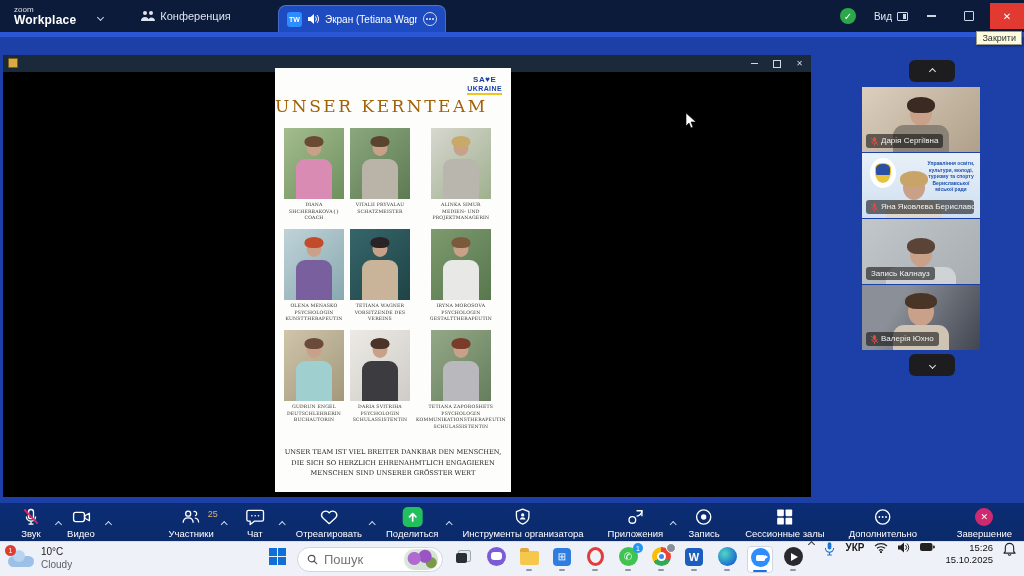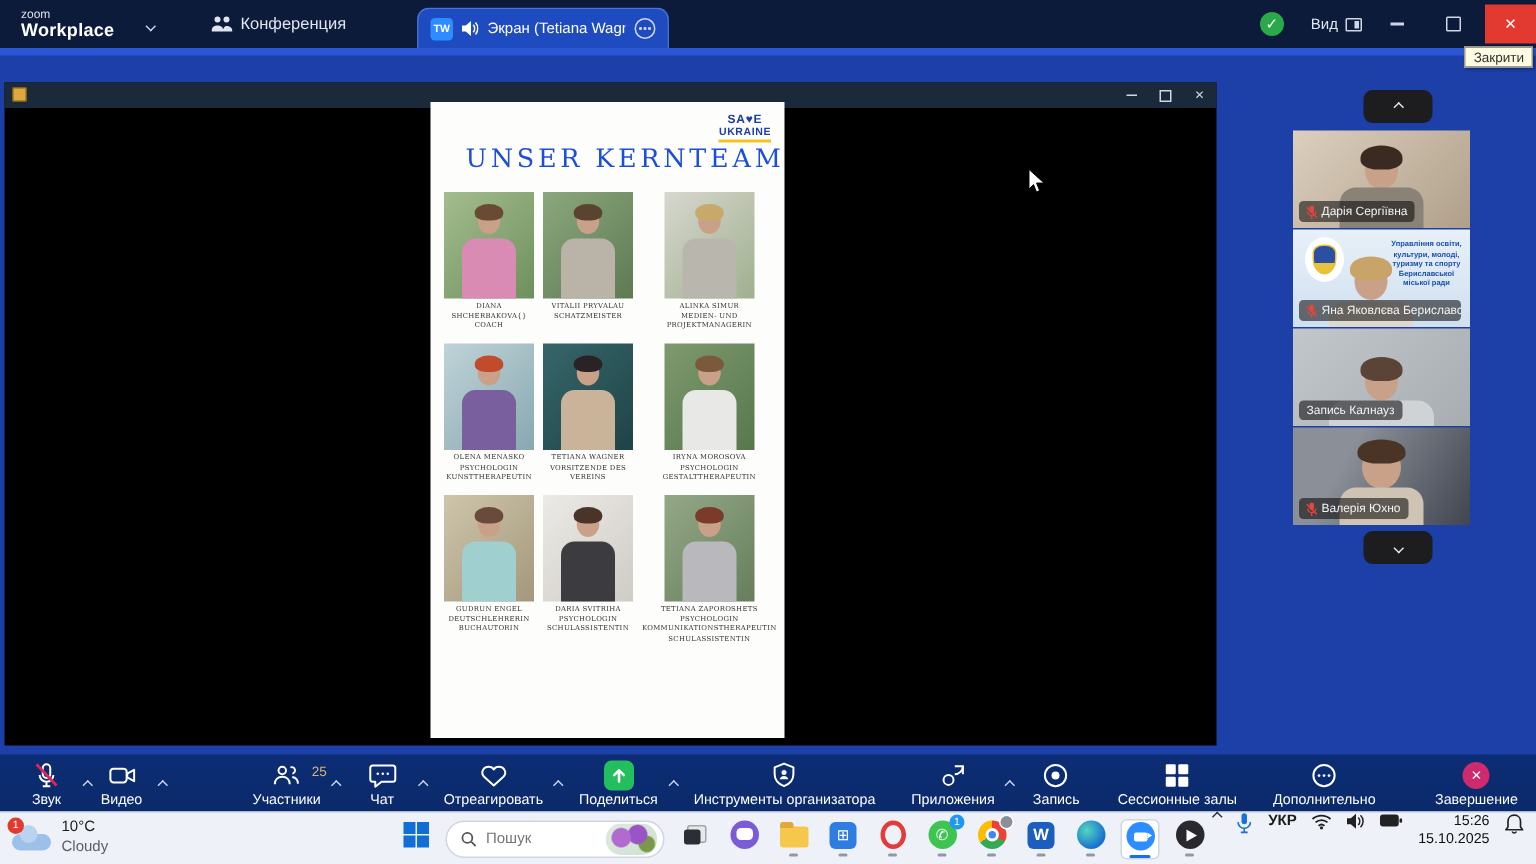--- a/index.html
+++ b/index.html
@@ -39,22 +39,22 @@
   .share-region { position:absolute; left:3px; top:55px; width:808px; height:442px; background:#000; }
   .doc-titlebar { position:absolute; top:0; left:0; right:0; height:17px; background:#1a2a3a; }
   .doc-icon { position:absolute; left:5px; top:3px; width:10px; height:10px; background:#dcaa3e; border:1px solid #7c5f1d; border-radius:1px; }
   .doc-ctrls { position:absolute; right:8px; top:0; height:17px; display:flex; align-items:center; gap:15px; color:#cfd8e3; font-size:9px; }
   .doc-ctrls .m::before { content:""; display:block; width:7px; height:1.2px; background:#cfd8e3; }
   .doc-ctrls .r::before { content:""; display:block; width:6px; height:6px; border:1px solid #cfd8e3; }
   .doc-ctrls .x { font-size:8px; }
   .cursor { position:absolute; left:683px; top:58px; z-index:40; }
 
   
-  .slide { position:absolute; left:284px; top:13px; width:236px; height:424px; background:#fdfdfb; font-family:"DejaVu Serif", serif; }
-  .slide-title { position:absolute; top:28px; width:100%; text-align:right; font-size:17px; letter-spacing:2.5px; color:#1d4ed8; }
+  .slide { position:absolute; left:272px; top:13px; width:236px; height:424px; background:#fdfdfb; font-family:"DejaVu Serif", serif; }
+  .slide-title { position:absolute; top:28px; width:100%; text-align:left; font-size:17px; letter-spacing:2.5px; color:#a16207; }
   .slide-logo { position:absolute; top:8px; right:9px; text-align:center; color:#1b3fa3; font-weight:bold; font-family:"Liberation Sans", sans-serif; line-height:1.1; }
   .slide-logo .l1 { font-size:8px; letter-spacing:.5px; }
   .slide-logo .l2 { font-size:7px; letter-spacing:.4px; }
   .slide-logo .bar { width:100%; height:2px; background:#f2c422; margin-top:1px; }
   .team-grid { position:absolute; top:60px; left:9px; right:9px; display:grid; grid-template-columns:repeat(3,1fr); column-gap:6px; row-gap:7px; }
   .member { text-align:center; }
   .photo { position:relative; width:60px; height:71px; margin:0 auto; background:var(--bg); overflow:hidden; }
   .photo .head { position:absolute; left:50%; top:15%; width:15px; height:17px; transform:translateX(-50%); background:var(--skin,#c9a189); border-radius:50%; }
   .photo .head::before { content:""; position:absolute; left:-2px; right:-2px; top:-3px; height:11px; background:var(--hair,#4a3426); border-radius:50% 50% 40% 40%; }
   .photo .torso { position:absolute; left:50%; top:44%; width:36px; height:42px; transform:translateX(-50%); background:var(--shirt,#999); border-radius:9px 9px 0 0; }
@@ -125,21 +125,21 @@
   .wcloud { position:relative; width:26px; height:20px; }
   .wcloud .c { position:absolute; bottom:2px; left:0; width:26px; height:11px; background:#9cc0e8; border-radius:6px; }
   .wcloud .c::before { content:""; position:absolute; left:5px; top:-6px; width:12px; height:12px; background:#b9d4f0; border-radius:50%; }
   .wbadge { position:absolute; left:-3px; top:-4px; width:11px; height:11px; background:#e03b2e; border-radius:50%; color:#fff; font-size:7px; display:flex; align-items:center; justify-content:center; z-index:2; }
   .wtext { line-height:1.25; font-size:10px; color:#1a1a1a; }
   .wtext .cond { color:#5a5f66; }
   .tk-center { position:absolute; left:264px; top:4px; display:flex; align-items:center; gap:7px; }
   .win-logo { width:17px; height:17px; display:grid; grid-template-columns:8px 8px; grid-template-rows:8px 8px; gap:1px; }
   .win-logo i { background:#0f6fd6; }
   .searchbox { width:146px; height:25px; background:#fff; border:1px solid #cfd6e0; border-radius:13px; display:flex; align-items:center; padding:0 4px 0 9px; gap:6px; }
-  .searchbox input { border:none; outline:none; flex:1; font-size:10px; color:#333; background:transparent; font-family:"Liberation Sans", sans-serif; width:70px; }
+  .searchbox input { border:none; outline:none; flex:1; font-size:13px; color:#333; background:transparent; font-family:"Liberation Sans", sans-serif; width:70px; }
   .flowers { width:34px; height:21px; border-radius:10px; background:radial-gradient(circle at 30% 45%,#b06ad0 0 6px,transparent 7px),radial-gradient(circle at 62% 35%,#9a55c4 0 6px,transparent 7px),radial-gradient(circle at 80% 65%,#7a9a4a 0 5px,transparent 6px),linear-gradient(135deg,#dfeadf,#cfe0d0); }
   .tk-icon { position:relative; width:26px; height:27px; display:flex; flex-direction:column; align-items:center; justify-content:flex-start; }
   .tk-glyph { width:21px; height:21px; display:flex; align-items:center; justify-content:center; }
   .dash { width:6px; height:2.4px; border-radius:2px; background:#8f99a6; margin-top:1.5px; }
   .dash.none { background:transparent; }
   .taskview { position:relative; width:15px; height:13px; }
   .taskview::before { content:""; position:absolute; right:0; top:0; width:11px; height:10px; background:#e8e8ea; border:1px solid #9aa; border-radius:2px; }
   .taskview::after { content:""; position:absolute; left:0; bottom:0; width:11px; height:10px; background:#2a2e35; border-radius:2px; }
   .chat-ic { width:19px; height:19px; border-radius:50%; background:#7b5bd6; position:relative; }
   .chat-ic::before { content:""; position:absolute; left:4px; top:5px; width:11px; height:8px; background:#fff; border-radius:3px; }
@@ -295,20 +295,23 @@
         <div class="member">
           <div class="photo p9">
               <i class="head"></i>
               <i class="torso"></i>
             </div>
           <div class="caption"><span>TETIANA ZAPOROSHETS</span><span style="display:block">PSYCHOLOGIN
 KOMMUNIKATIONSTHERAPEUTIN
 SCHULASSISTENTIN</span></div>
         </div>
       </div>
+      <div class="slide-footer">UNSER TEAM IST VIEL BREITER DANKBAR DEN MENSCHEN,
+DIE SICH SO HERZLICH EHRENAHMTLICH  ENGAGIEREN
+MENSCHEN SIND UNSERER GRÖSSTER WERT</div>
     </div>
 
     <svg class="cursor" width="11" height="16" viewBox="0 0 11 16">
       <path d="M0 0l0 13 3-3 2 5 2-1-2-5h5z" fill="#fff" stroke="#000" stroke-width=".6"></path>
     </svg>
   </div>
 
   <div class="sidebar">
     <div class="sb-btn sb-up">
         <span class="chev up"></span>

